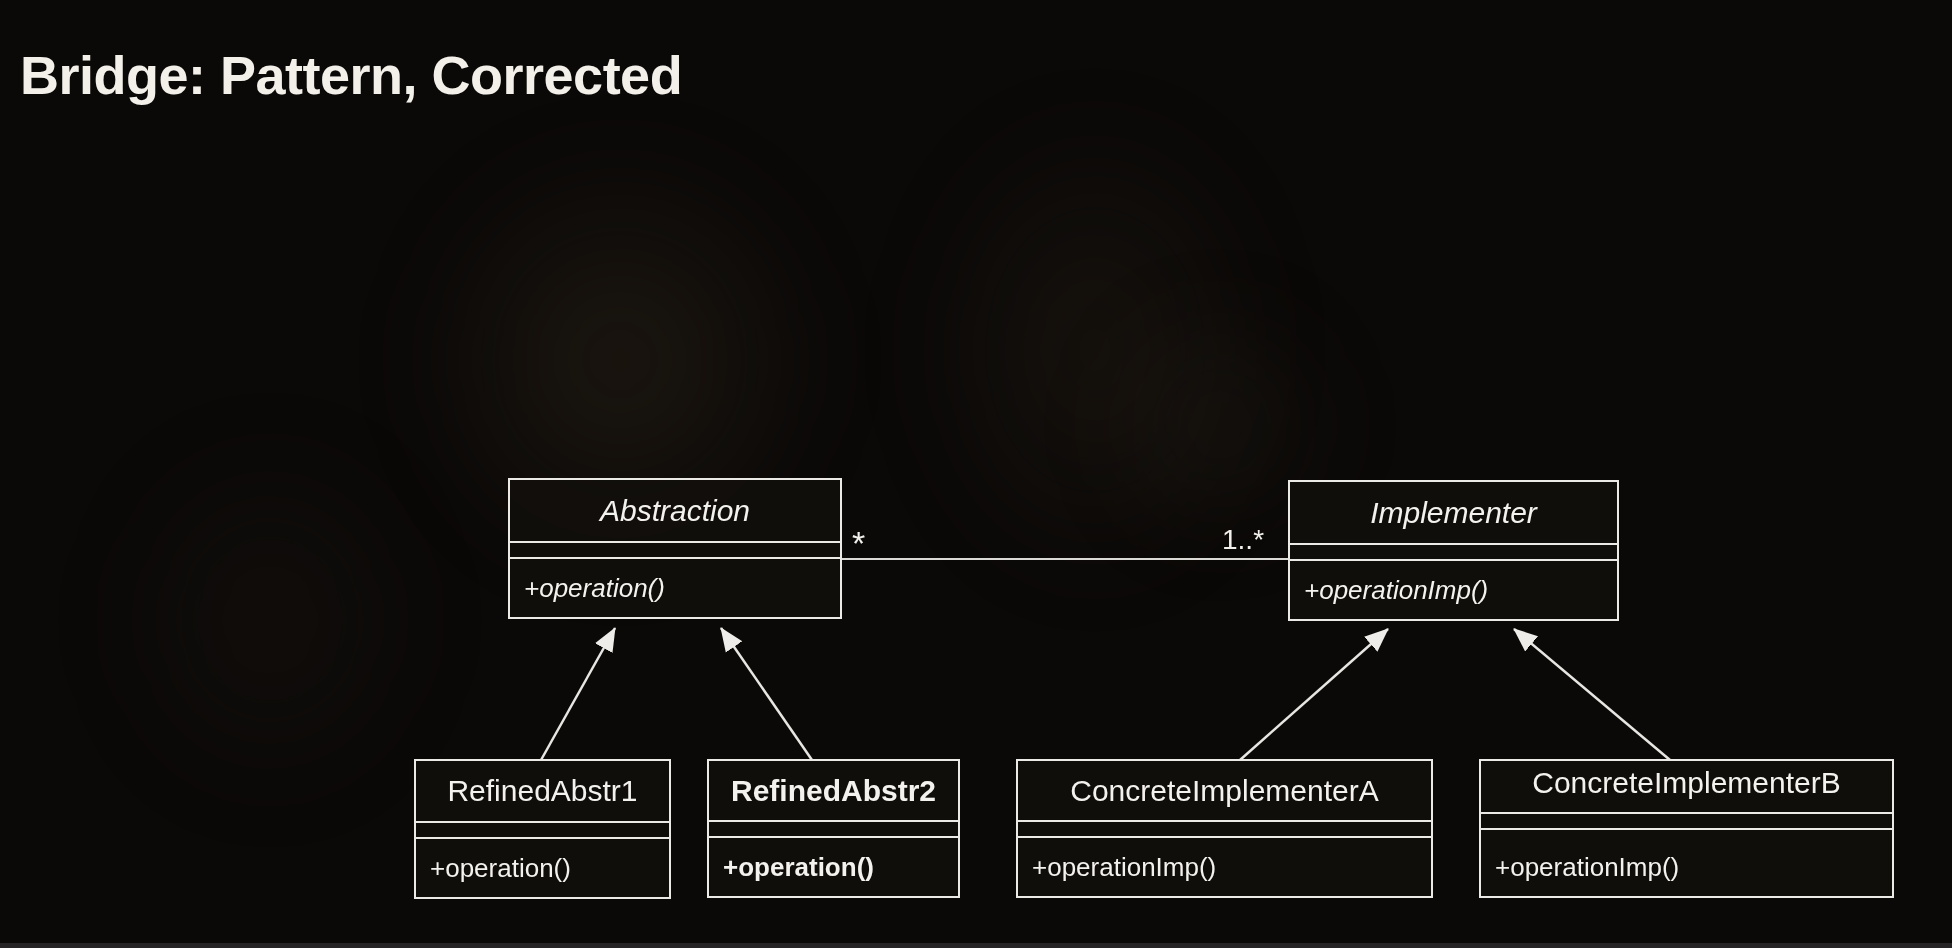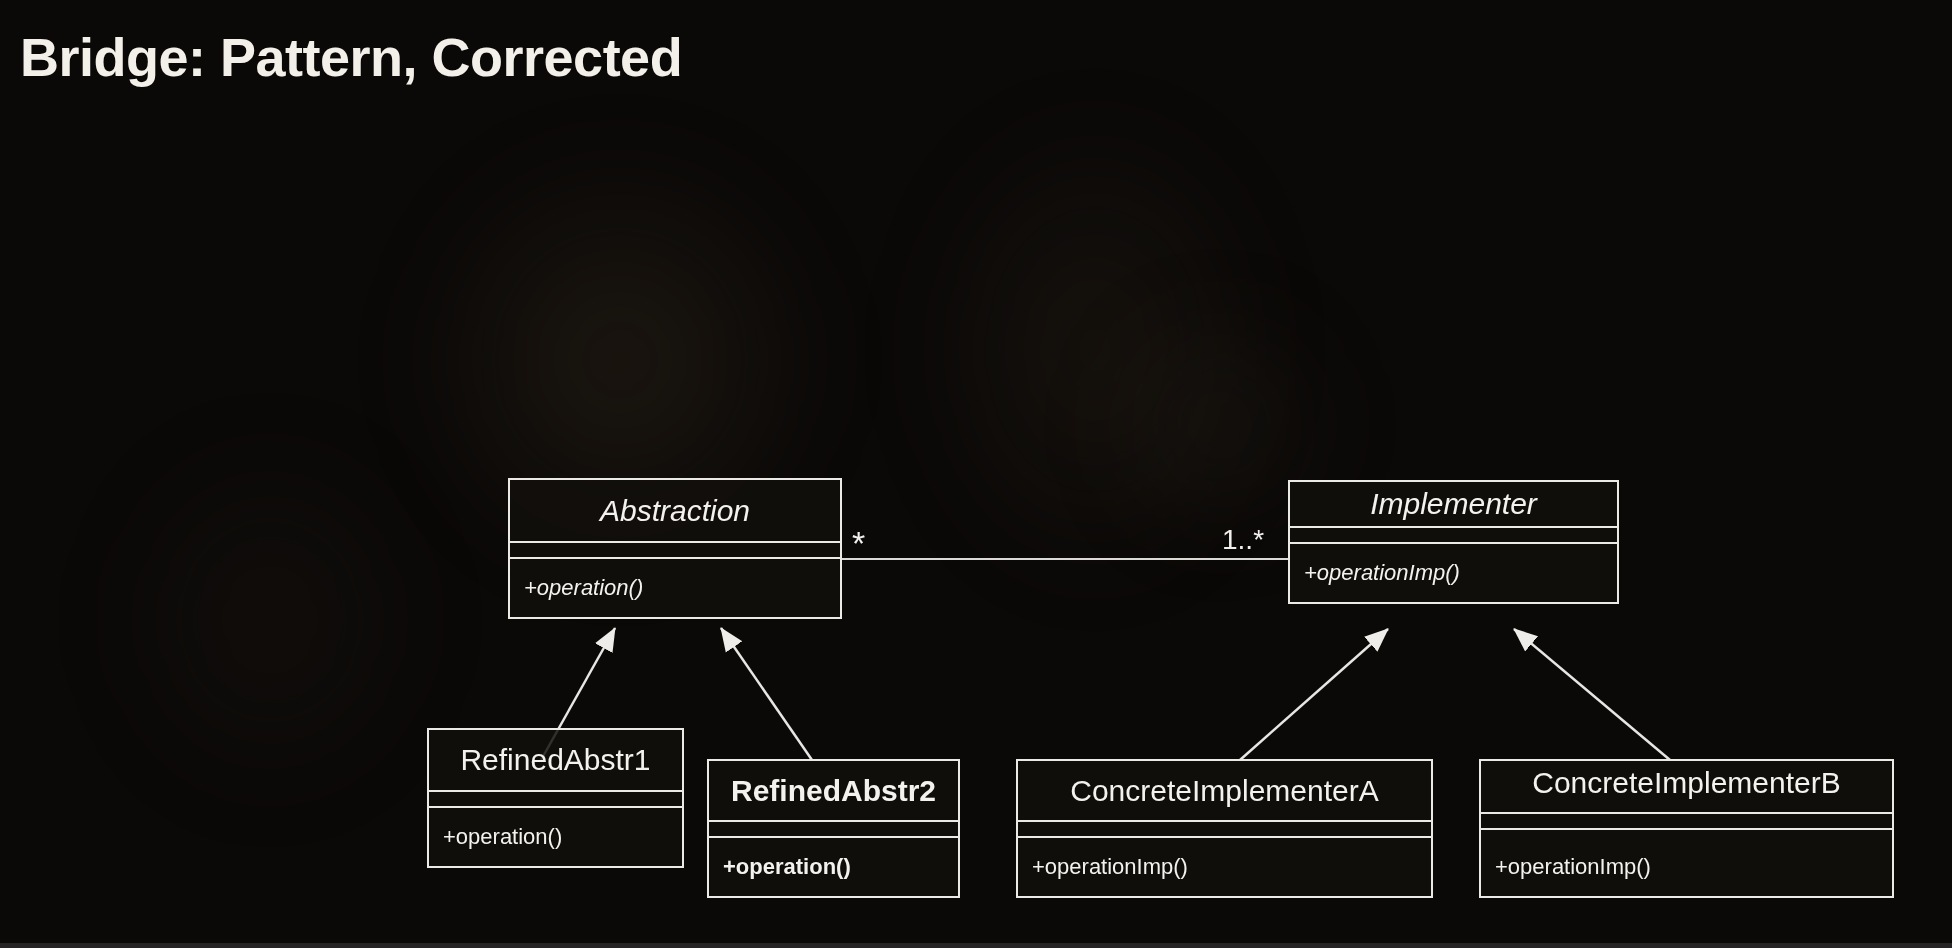--- a/index.html
+++ b/index.html
@@ -31,21 +31,20 @@
     background: radial-gradient(closest-side, rgba(40,32,22,0.25), rgba(0,0,0,0) 72%); }
 
   .slide-title {
     position: absolute;
     left: 20px;
     top: 8px;
     font-size: 54px;
     font-weight: bold;
     color: #f3f0ea;
     letter-spacing: -0.5px;
-    margin-top: 18px;
   }
 
   .uml-box {
     position: absolute;
     border: 2px solid #eceae6;
     background: rgba(18,15,12,0.85);
     color: #f4f2ee;
     display: flex;
     flex-direction: column;
     box-sizing: border-box;
@@ -60,30 +59,30 @@
   .uml-attrs {
     flex: 0 0 14px;
     border-top: 2px solid #eceae6;
     border-bottom: 2px solid #eceae6;
   }
   .uml-ops {
     flex: 0 0 58px;
     display: flex;
     align-items: center;
     padding-left: 14px;
-    font-size: 22px;
+    font-size: 26px;
   }
   .abstract .uml-name, .abstract .uml-ops {
     font-style: italic;
   }
 
   
   .box-abstraction { left: 508px;  top: 478px; width: 334px; height: 141px; }
-  .box-implementer { left: 1288px; top: 480px; width: 331px; height: 124px; }
-  .box-refined1    { left: 414px;  top: 728px; width: 257px; height: 140px; margin-left: 13px; }
+  .box-implementer { left: 1288px; top: 480px; width: 331px; height: 141px; }
+  .box-refined1    { left: 414px;  top: 759px; width: 257px; height: 140px; }
   .box-refined2    { left: 707px;  top: 759px; width: 253px; height: 139px; font-weight: bold; }
   .box-concreteA   { left: 1016px; top: 759px; width: 417px; height: 139px; }
   .box-concreteB   { left: 1479px; top: 759px; width: 415px; height: 139px; gap: 8px; }
 
   .assoc-line {
     position: absolute;
     left: 842px;
     top: 558px;
     width: 446px;
     height: 2px;

